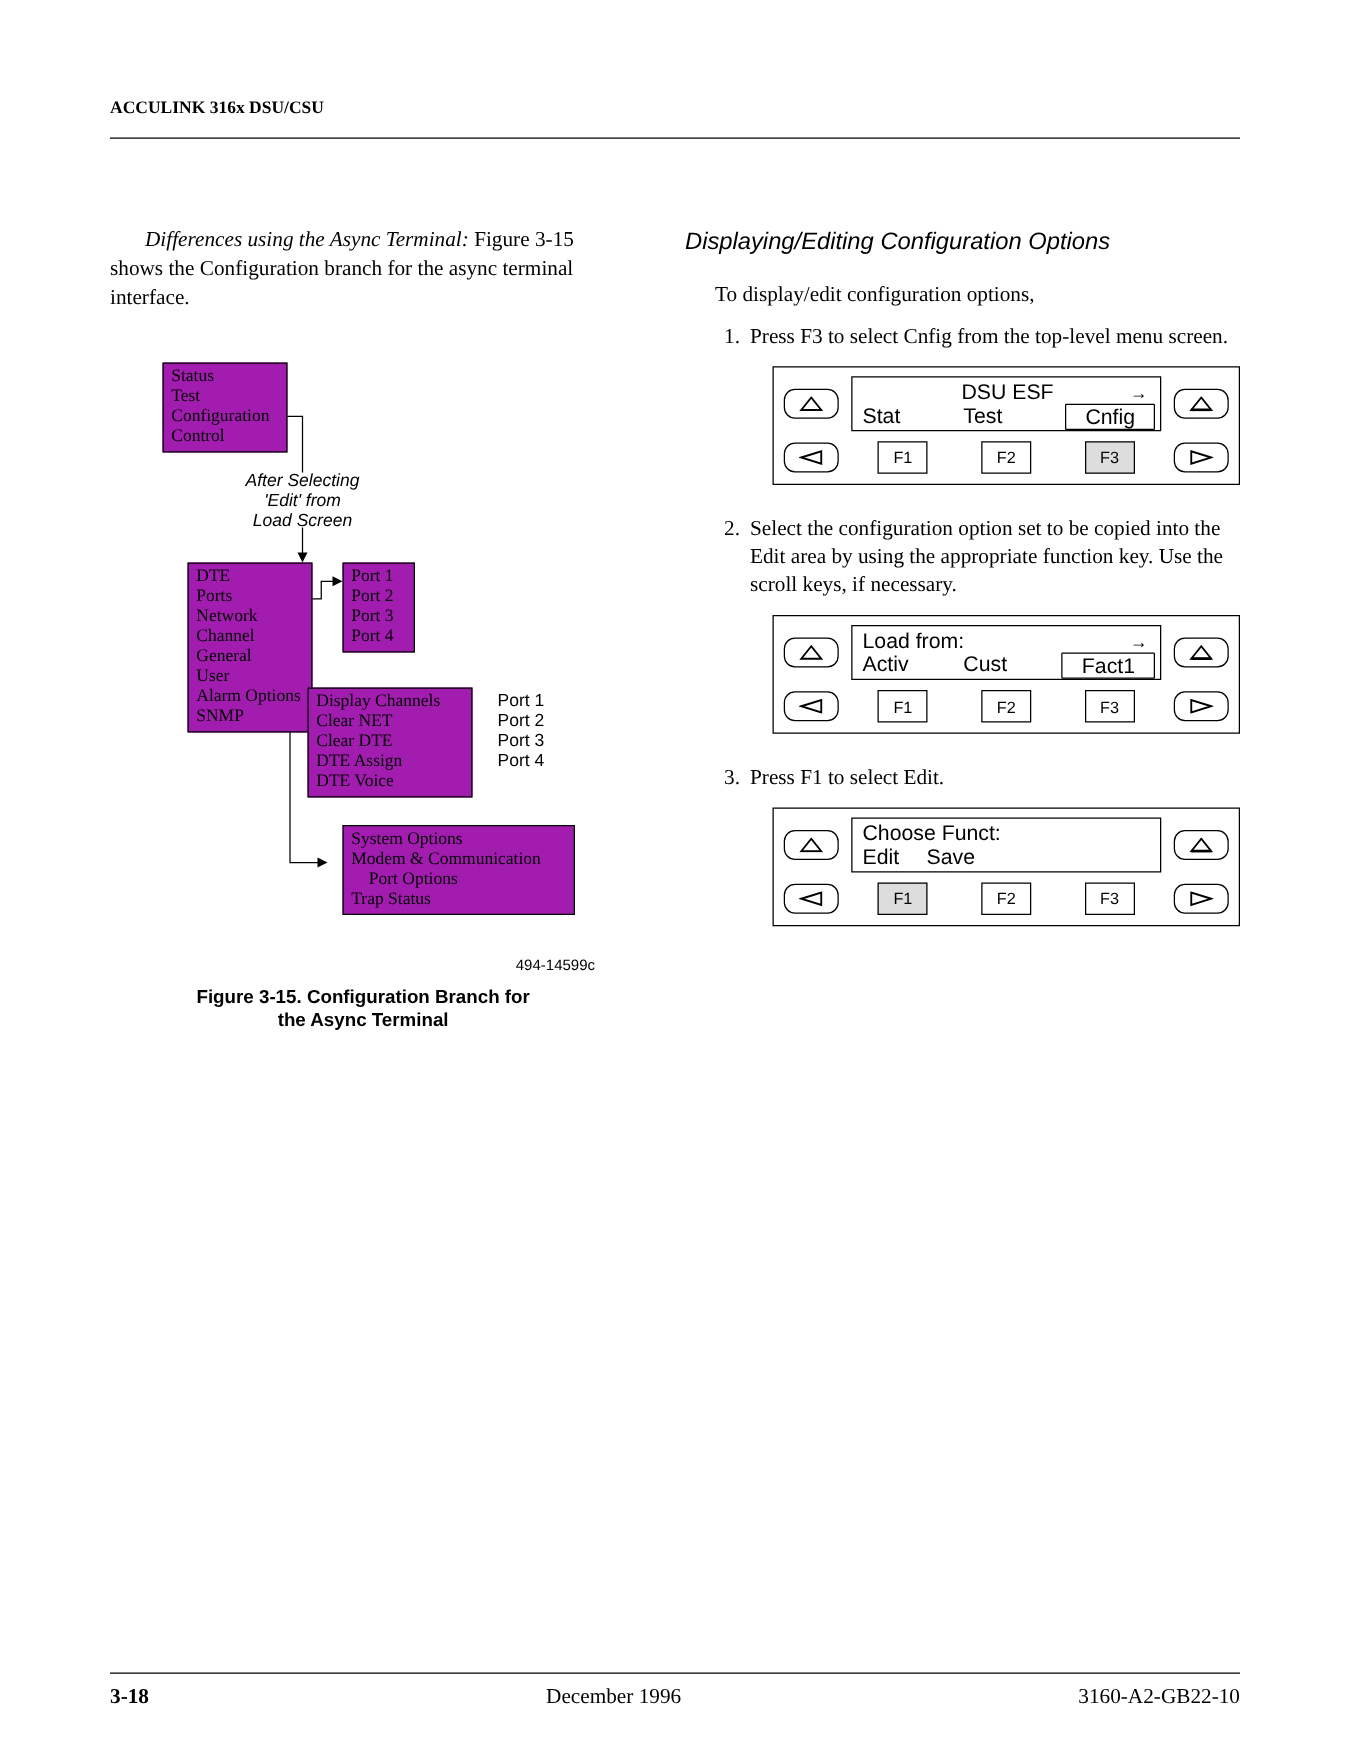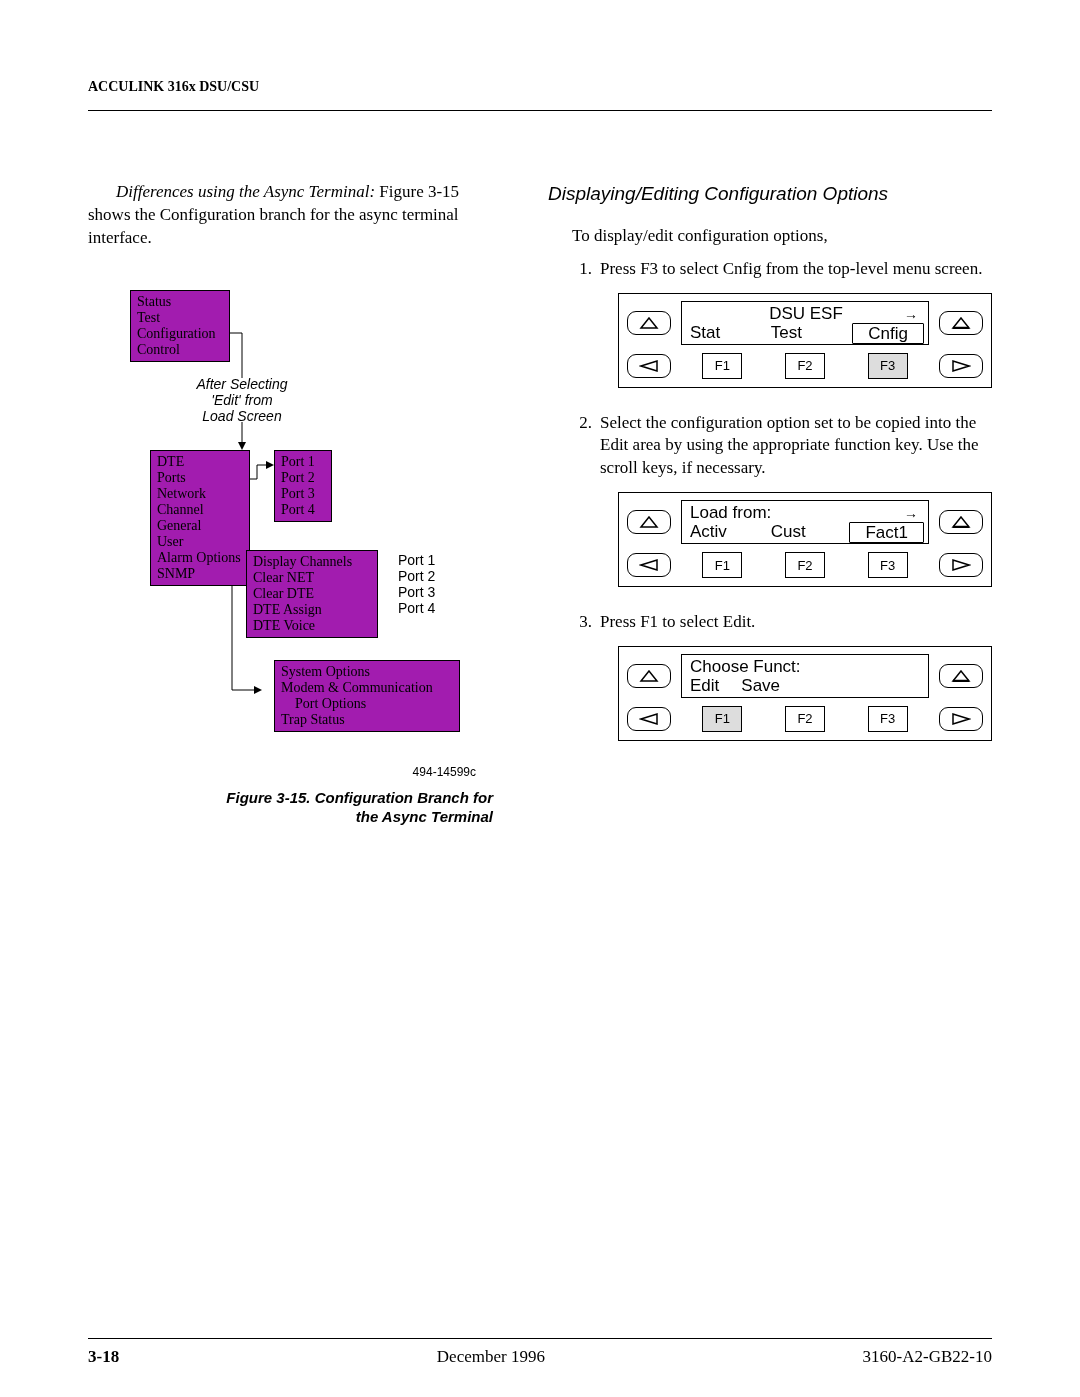--- a/index.html
+++ b/index.html
@@ -107,25 +107,24 @@
     display: flex; align-items: center; justify-content: center;
     font-size: 13px;
     background: #fff;
   }
   .fkey.active { background: #ddd; }
 
   
   .figure-caption {
     font-family: Arial, Helvetica, sans-serif;
     font-weight: bold;
-    text-align: right;
+    text-align: center;
     font-size: 15px;
     line-height: 1.3;
     margin: 8px 0 0 0;
-    font-style: italic;
   }
   .diagram {
     font-family: Arial, Helvetica, sans-serif;
     font-size: 14px;
     line-height: 16px;
     position: relative;
     width: 390px;
     height: 490px;
     margin-top: 40px;
     margin-left: 4px;

